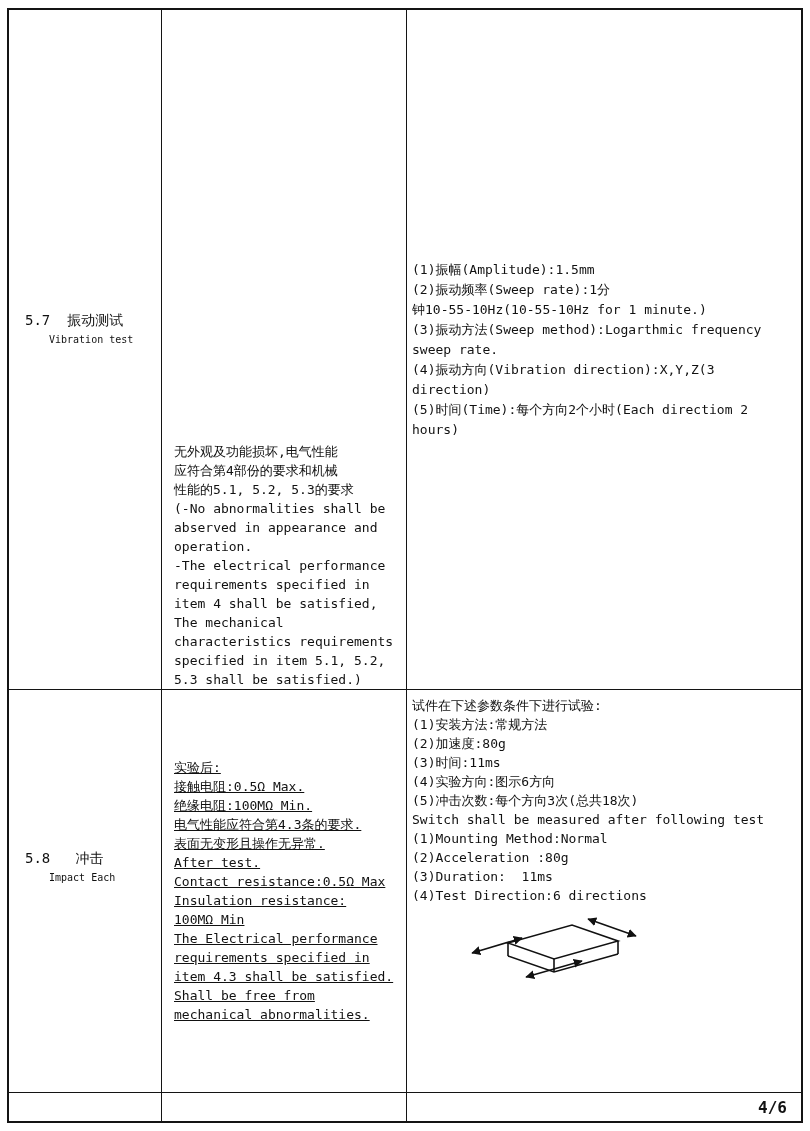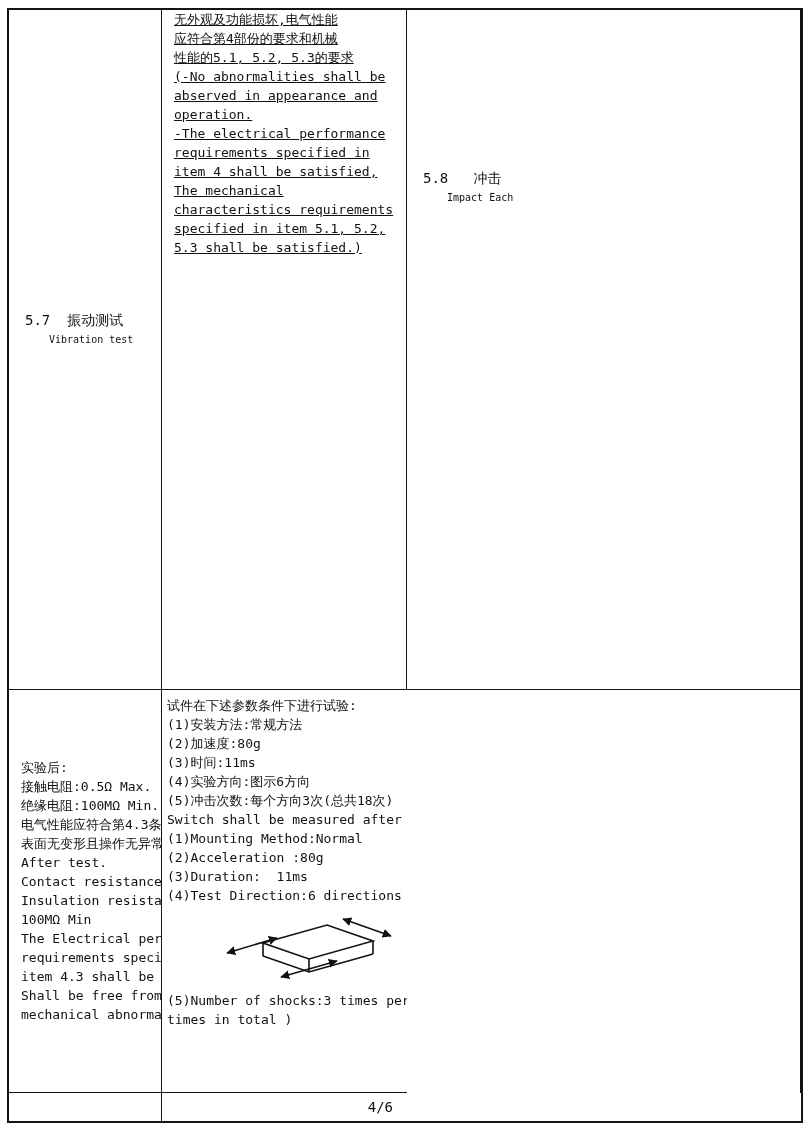--- a/index.html
+++ b/index.html
@@ -33,41 +33,41 @@
   .cell.last-col { border-right: none; }
   .cell.last-row { border-bottom: none; }
   .pre {
     white-space: pre;
     font-size: 13px;
     line-height: 19px;
     letter-spacing: 0;
   }
   
   .r1c1 { padding: 300px 8px 0 16px; }
-  .r1c2 { display: flex; flex-direction: column; justify-content: flex-start; padding: 0 6px 0 12px; text-decoration: underline; }
+  .r1c2 { display: flex; flex-direction: column; justify-content: flex-end; padding: 0 6px 0 12px; }
   .r1c3 { display: flex; flex-direction: column; justify-content: center; padding: 0 4px 0 5px; }
   .r1c3 .pre { line-height: 20px; }
   
   .r2c1 { padding: 158px 8px 12px 16px; }
-  .r2c2 { display: flex; flex-direction: column; justify-content: center; padding: 0 20px 0 12px; }
+  .r2c2 { display: flex; flex-direction: column; justify-content: center; padding: 0 20px 0 12px; text-decoration: underline; }
   .r2c3 { padding: 6px 20px 0 5px; }
   .item-id-line { font-size: 14px; line-height: 20px; white-space: pre; }
   .item-en-line { font-size: 10px; line-height: 20px; padding-left: 24px; white-space: pre; }
   .diagram-wrap {
     margin: 6px 0 2px 48px;
     width: 190px;
     height: 78px;
   }
   .diagram-wrap svg { display: block; }
   .footer-cell { display: flex; align-items: center; }
   .footer-page {
     margin-left: auto;
     padding-right: 14px;
-    font-size: 14px;
-    font-weight: normal;
+    font-size: 16px;
+    font-weight: bold;
   }
 </style>
 </head>
 <body>
 
 <div class="page">
   <div class="outer-frame"></div>
 
   <div class="spec-table">
 
@@ -82,20 +82,31 @@
 (-No abnormalities shall be
 abserved in appearance and
 operation.
 -The electrical performance
 requirements specified in
 item 4 shall be satisfied,
 The mechanical
 characteristics requirements
 specified in item 5.1, 5.2,
 5.3 shall be satisfied.)</div>
+    </div>
+    <div class="cell r1c3 last-col">
+      <div class="pre">(1)振幅(Amplitude):1.5mm
+(2)振动频率(Sweep rate):1分
+钟10-55-10Hz(10-55-10Hz for 1 minute.)
+(3)振动方法(Sweep method):Logarthmic frequency
+sweep rate.
+(4)振动方向(Vibration direction):X,Y,Z(3
+direction)
+(5)时间(Time):每个方向2个小时(Each directiom 2
+hours)</div>
     </div>
 
     <div class="cell r2c1">
       <div class="item-id-line">5.8   冲击</div>
       <div class="item-en-line">Impact Each</div>
     </div>
     <div class="cell r2c2">
       <div class="pre">实验后:
 接触电阻:0.5Ω Max.
 绝缘电阻:100MΩ Min.
@@ -141,22 +152,20 @@
           </g>
 
           <g stroke="#111" stroke-width="1.5">
             <line x1="12" y1="42" x2="62" y2="27" marker-start="url(#ah)" marker-end="url(#ah)"></line>
             <line x1="128" y1="8" x2="176" y2="25" marker-start="url(#ah)" marker-end="url(#ah)"></line>
             <line x1="66" y1="66" x2="122" y2="50" marker-start="url(#ah)" marker-end="url(#ah)"></line>
           </g>
         </svg>
       </div>
 
-      <div class="pre">(5)Number of shocks:3 times per direction (18
-times in total )</div>
     </div>
 
     <div class="cell last-row footer-cell"></div>
     <div class="cell last-row footer-cell"></div>
     <div class="cell last-row last-col footer-cell">
       <div class="footer-page">4/6</div>
     </div>
 
   </div>
 </div>

